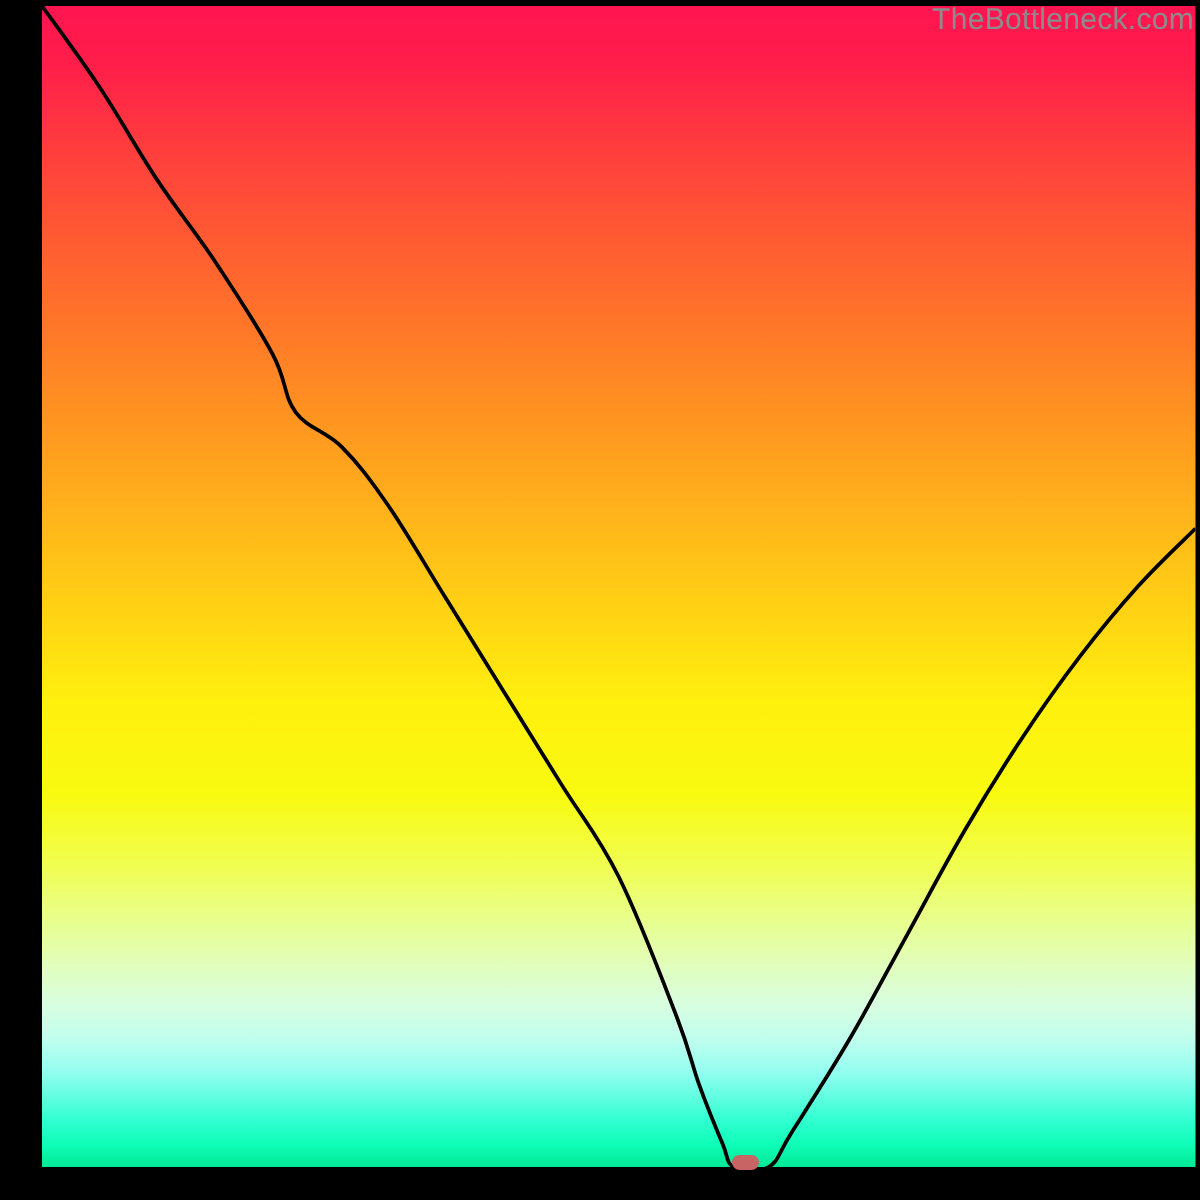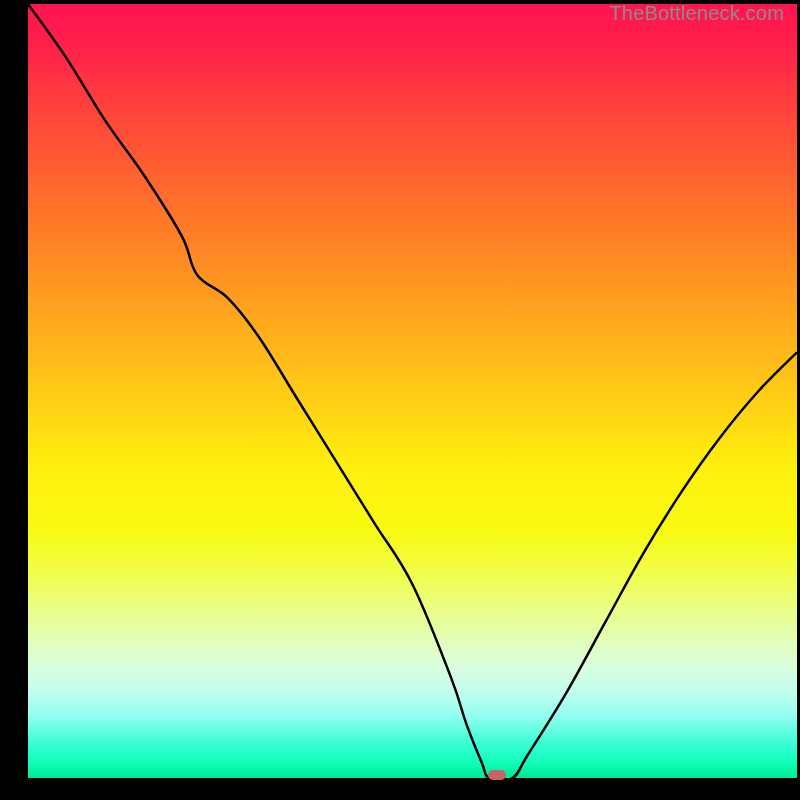--- a/index.html
+++ b/index.html
@@ -57,21 +57,21 @@
     position: absolute;
     width: 18px;
     height: 10px;
     background: #c86464;
     border-radius: 5px;
     transform: translate(-50%, -50%);
   }
   .watermark {
     position: absolute;
     top: 2px;
-    right: 16px;
+    right: 4px;
     color: #8c8c8c;
     font-size: 20px;
     font-weight: 500;
     letter-spacing: 0.2px;
   }
 </style>
 </head>
 <body>
 
 <div class="chart-container">

